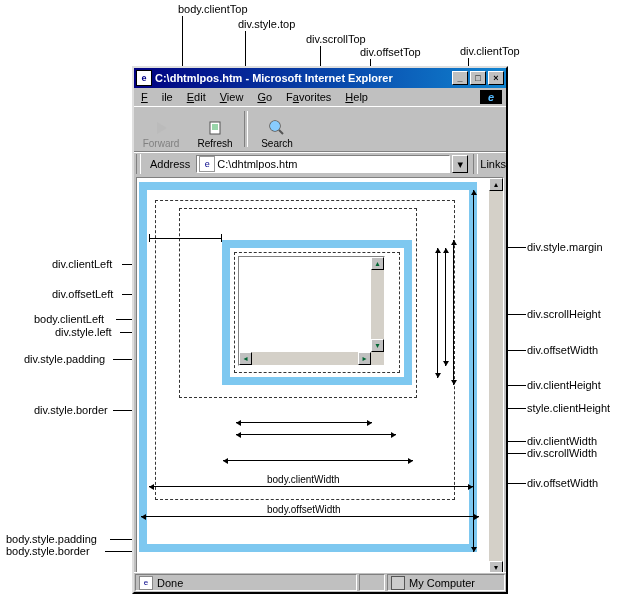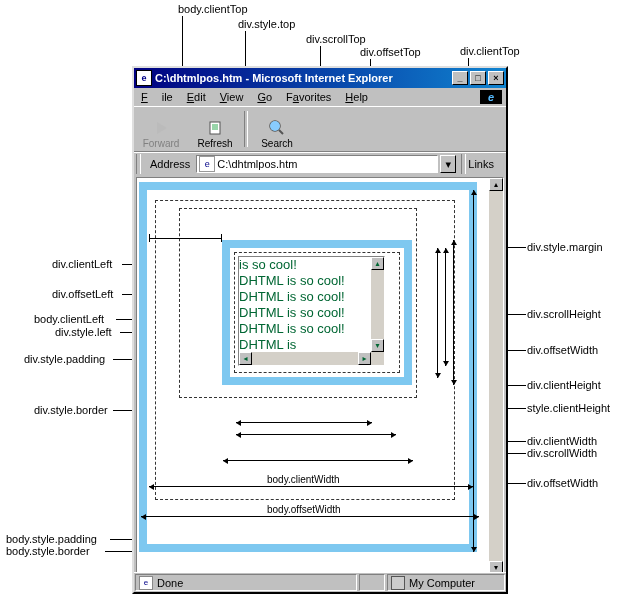--- a/index.html
+++ b/index.html
@@ -154,33 +154,30 @@
     <div class="addrbar">
       <div class="divv"></div>
       <span class="lbl">Address</span>
       <div class="field">
         <div class="ic">e</div>
         <span>C:\dhtmlpos.htm</span>
         <div style="flex:1"></div>
       </div>
       <div class="dd">▾</div>
       <div class="divv"></div>
-      <span style="padding-right:12px">Links</span>
+      <span style="padding-right:0">Links</span>
     </div>
 
     <div class="viewport">
       <div class="bodyborder"></div>
       <div class="bodypad"></div>
       <div class="divmargin"></div>
       <div class="divborder">
         <div class="divpad"></div>
         <div class="textbox">
-          <span style="white-space:pre-wrap">is so cool!
-DHTML is so cool! DHTML is so cool! DHTML is so cool!
-DHTML is so cool! DHTML is </span>
           <div class="sb sbv">
             <div class="sbbtn" style="top:0">▴</div>
             <div class="sbbtn" style="bottom:0">▾</div>
           </div>
           <div class="sb sbh">
             <div class="sbbtn" style="left:0">◂</div>
             <div class="sbbtn" style="right:0">▸</div>
           </div>
           <div class="sb sbc"></div>
         </div>

